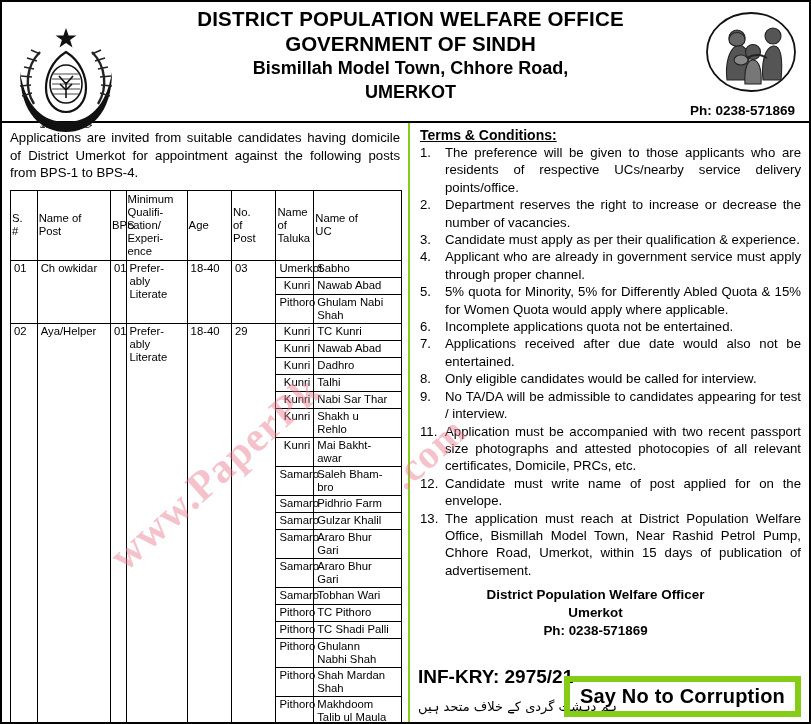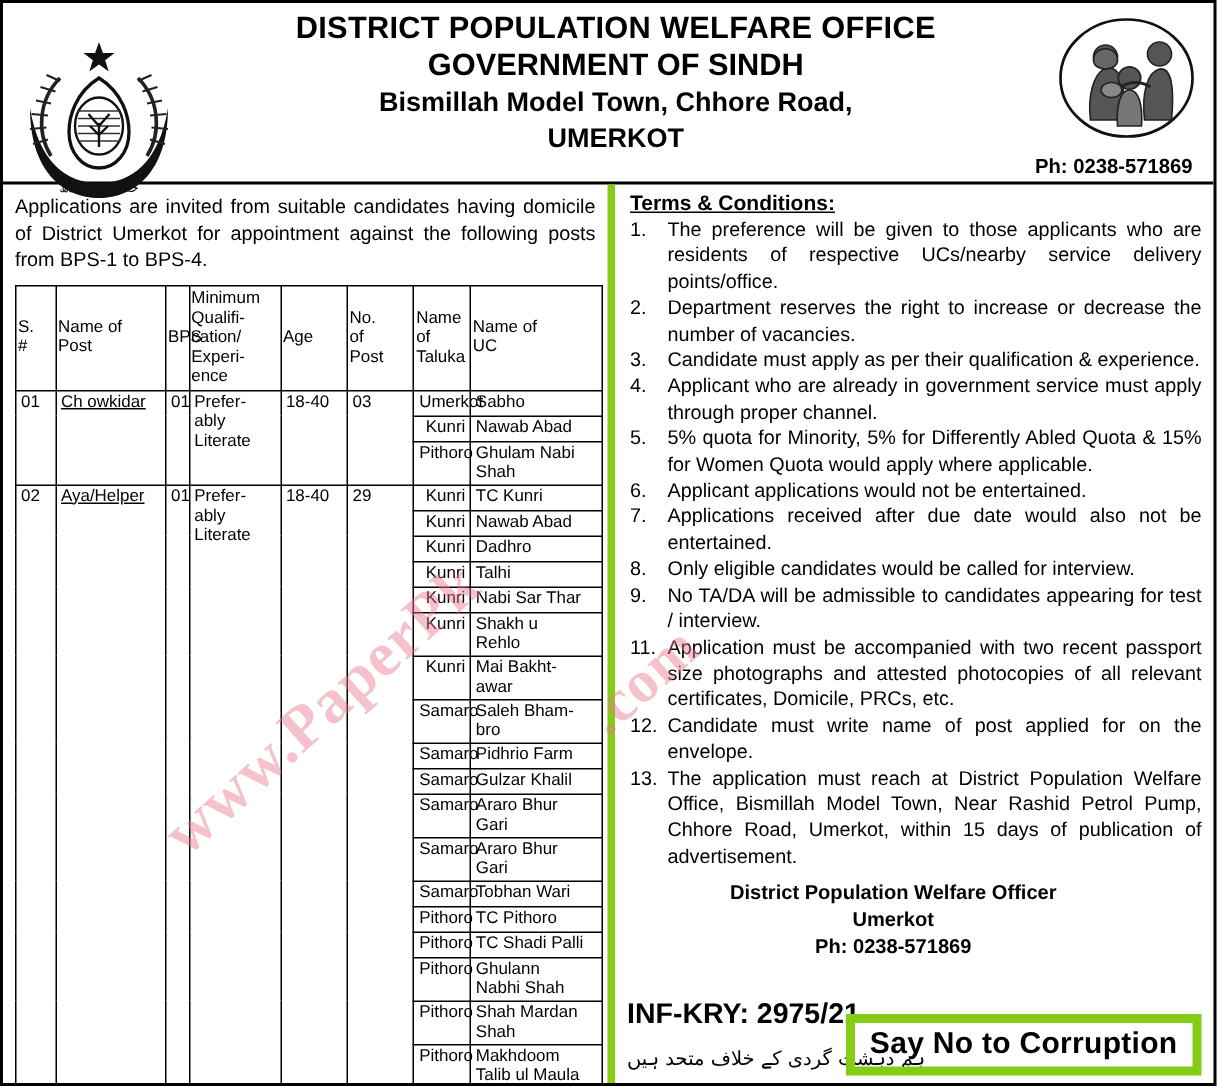--- a/index.html
+++ b/index.html
@@ -62,21 +62,21 @@
   }
 
   
   .body-split{
     position:absolute;left:0;right:0;top:121px;bottom:0;
     display:flex;
   }
   .col-left{
     width:408px;
     box-sizing:border-box;
-    border-right:5px solid #84cc16;
+    border-right:2px solid #84cc16;
     padding:4px 6px 0 6px;
     position:relative;
   }
   .col-right{
     flex:1;
     box-sizing:border-box;
     padding:4px 8px 0 8px;
     position:relative;
   }
 
@@ -106,21 +106,21 @@
   }
   table.jobs thead th{
     text-align:left;
     font-weight:normal;
     font-size:11.3px;
     vertical-align:middle;
     height:64px;
     padding:2px 1px;
   }
   td.c-sn{width:24px;text-align:left;}
-  td.c-post{width:66px;text-align:left;text-decoration:underline;}
+  td.c-post{width:66px;text-align:left;}
   td.c-bps{width:33px;text-align:left;}
   td.c-qual{width:55px;text-align:left;}
   td.c-age{width:40px;text-align:left;}
   td.c-no{width:40px;text-align:left;}
   td.c-taluka{width:55px;text-align:right;}
   td.c-uc{width:79px;text-align:left;}
   th.h-sn{width:24px;}
   th.h-post{width:66px;}
   th.h-bps{width:14px;}
   th.h-qual{width:55px;}
@@ -396,21 +396,21 @@
     </div>
 
     <div class="col-right">
       <div class="terms-title">Terms &amp; Conditions:</div>
       <ol class="terms" id="terms-list">
           <li><span class="num">1.</span><span>The preference will be given to those applicants who are residents of respective UCs/nearby service delivery points/office.</span></li>
           <li><span class="num">2.</span><span>Department reserves the right to increase or decrease the number of vacancies.</span></li>
           <li><span class="num">3.</span><span>Candidate must apply as per their qualification &amp; experience.</span></li>
           <li><span class="num">4.</span><span>Applicant who are already in government service must apply through proper channel.</span></li>
           <li><span class="num">5.</span><span>5% quota for Minority, 5% for Differently Abled Quota &amp; 15% for Women Quota would apply where applicable.</span></li>
-          <li><span class="num">6.</span><span>Applicant applications would not be entertained.</span></li>
+          <li><span class="num">6.</span><span>Incomplete applications quota not be entertained.</span></li>
           <li><span class="num">7.</span><span>Applications received after due date would also not be entertained.</span></li>
           <li><span class="num">8.</span><span>Only eligible candidates would be called for interview.</span></li>
           <li><span class="num">9.</span><span>No TA/DA will be admissible to candidates appearing for test / interview.</span></li>
           <li><span class="num">11.</span><span>Application must be accompanied with two recent passport size photographs and attested photocopies of all relevant certificates, Domicile, PRCs, etc.</span></li>
           <li><span class="num">12.</span><span>Candidate must write name of post applied for on the envelope.</span></li>
           <li><span class="num">13.</span><span>The application must reach at District Population Welfare Office, Bismillah Model Town, Near Rashid Petrol Pump, Chhore Road, Umerkot, within 15 days of publication of advertisement.</span></li>
         </ol>
 
       <div class="sign-block">
         <div class="sign-line">District Population Welfare Officer</div>

